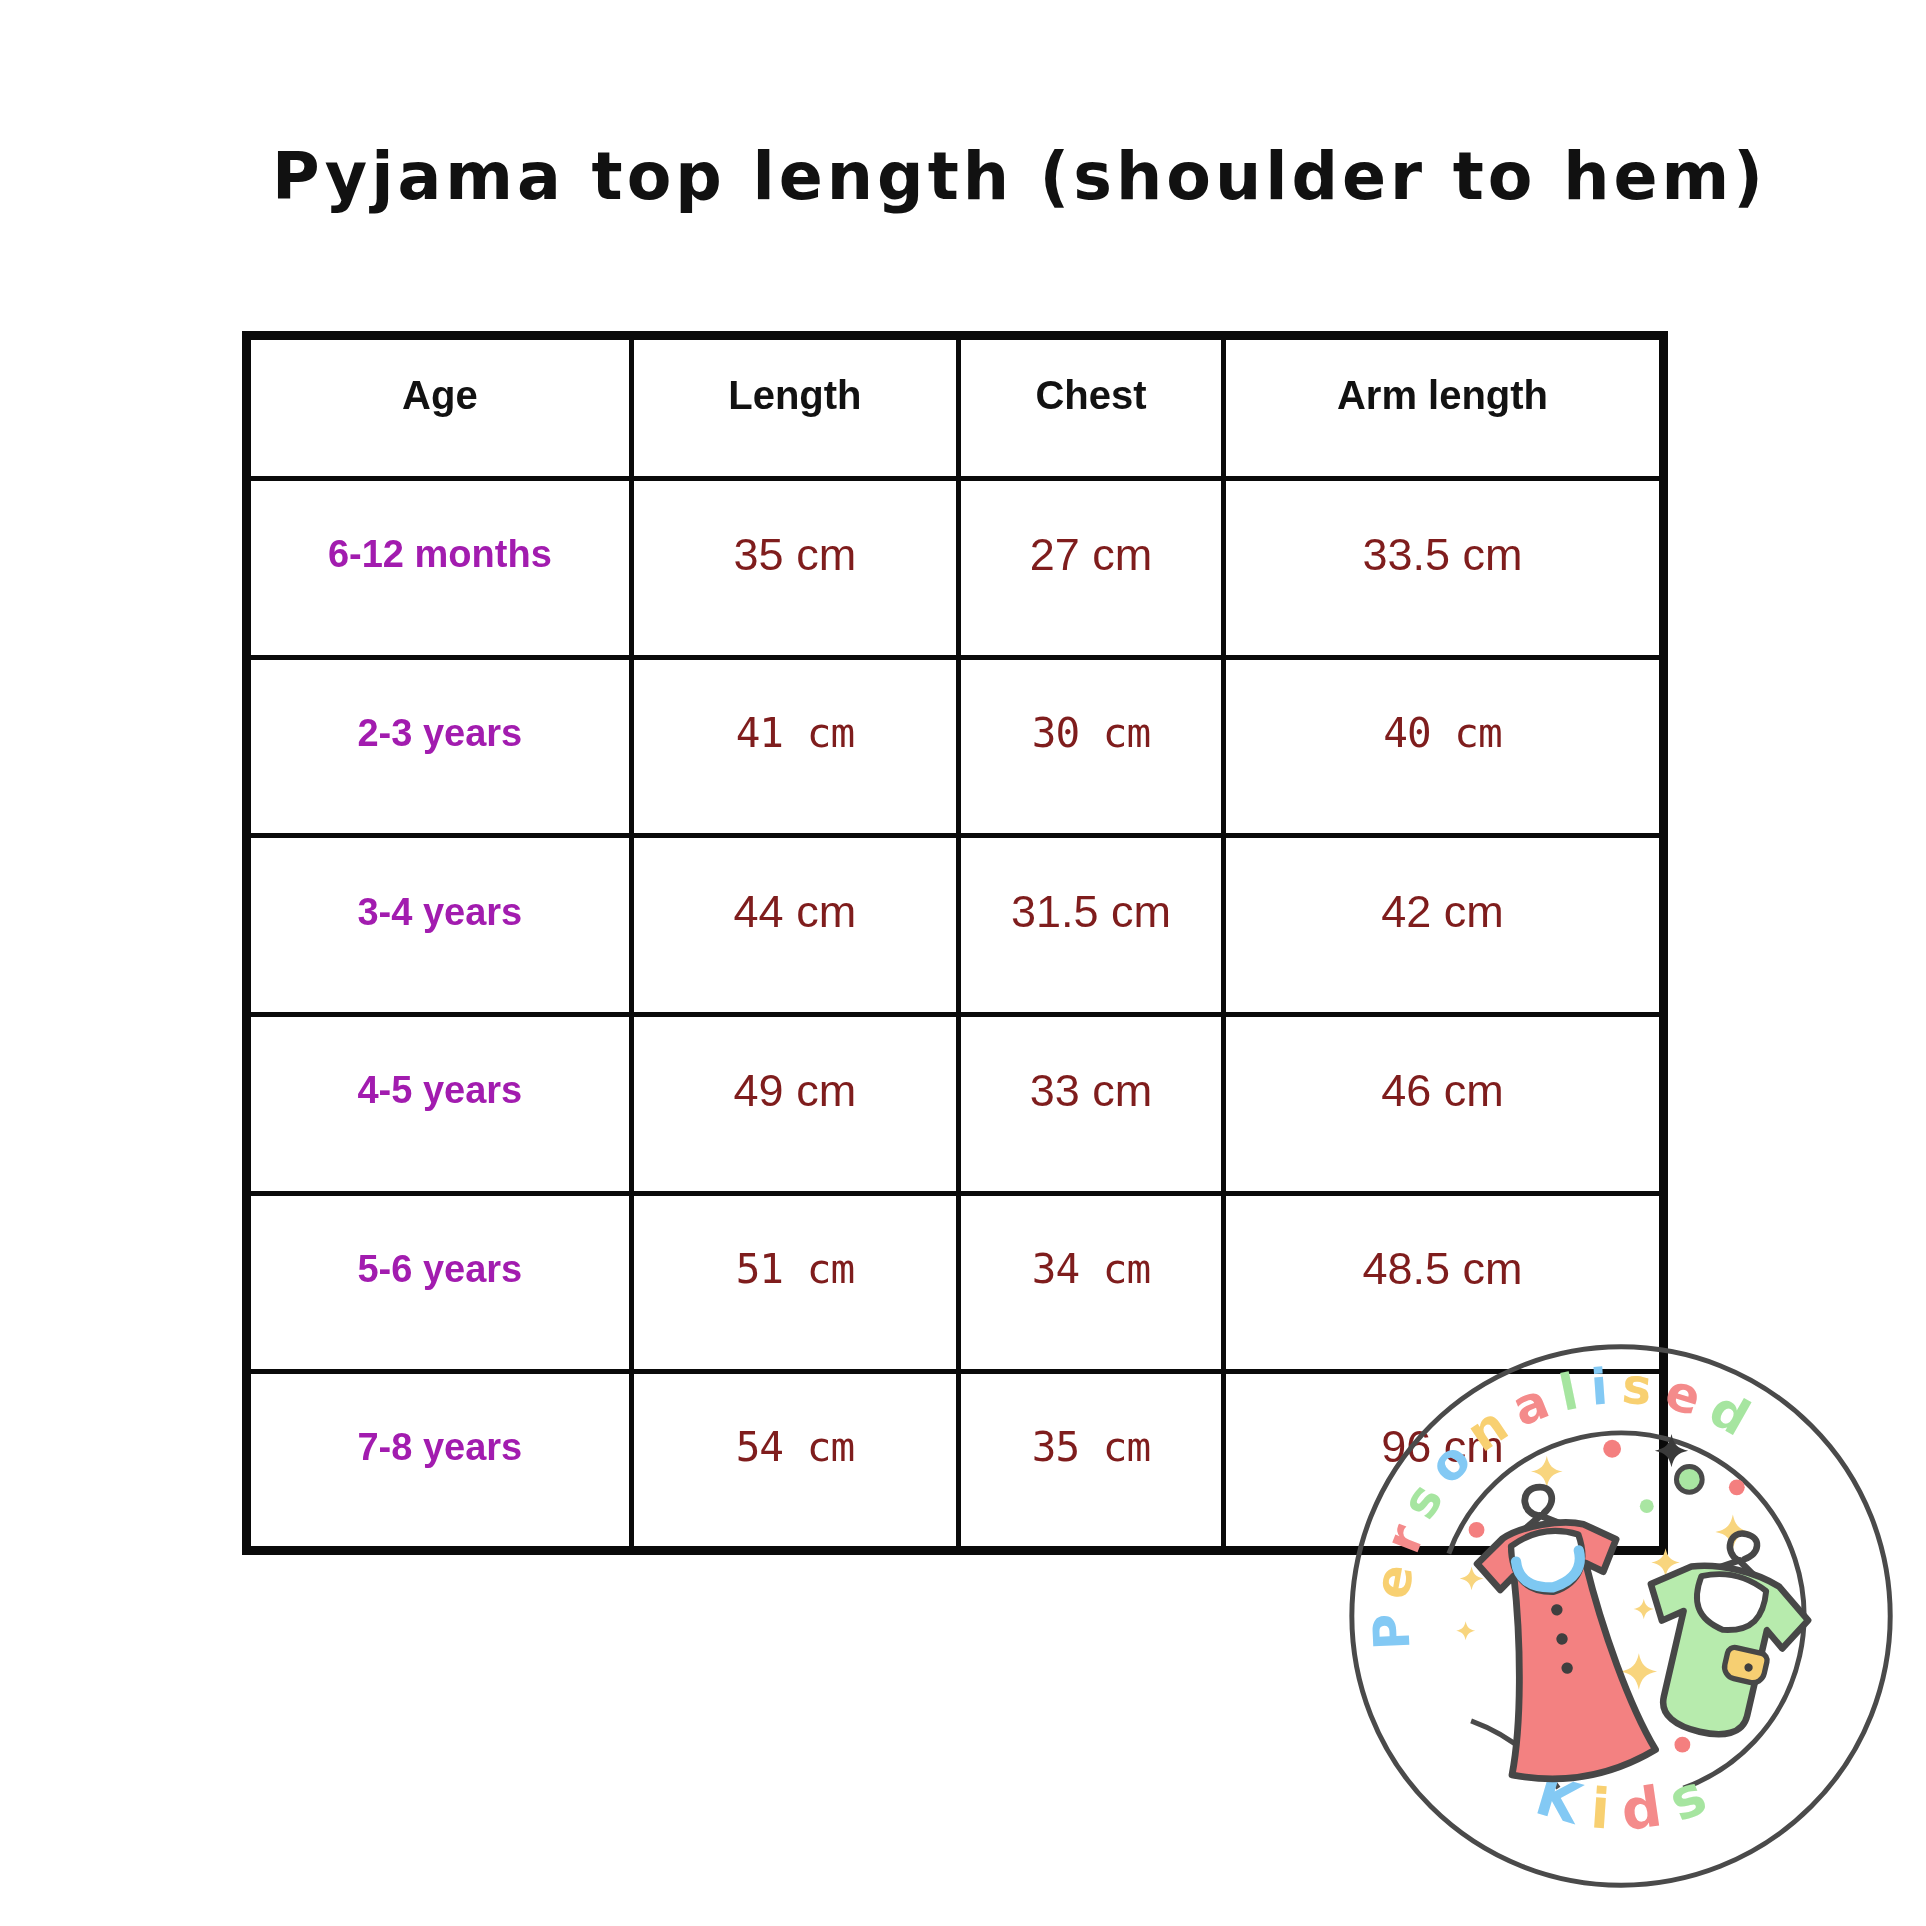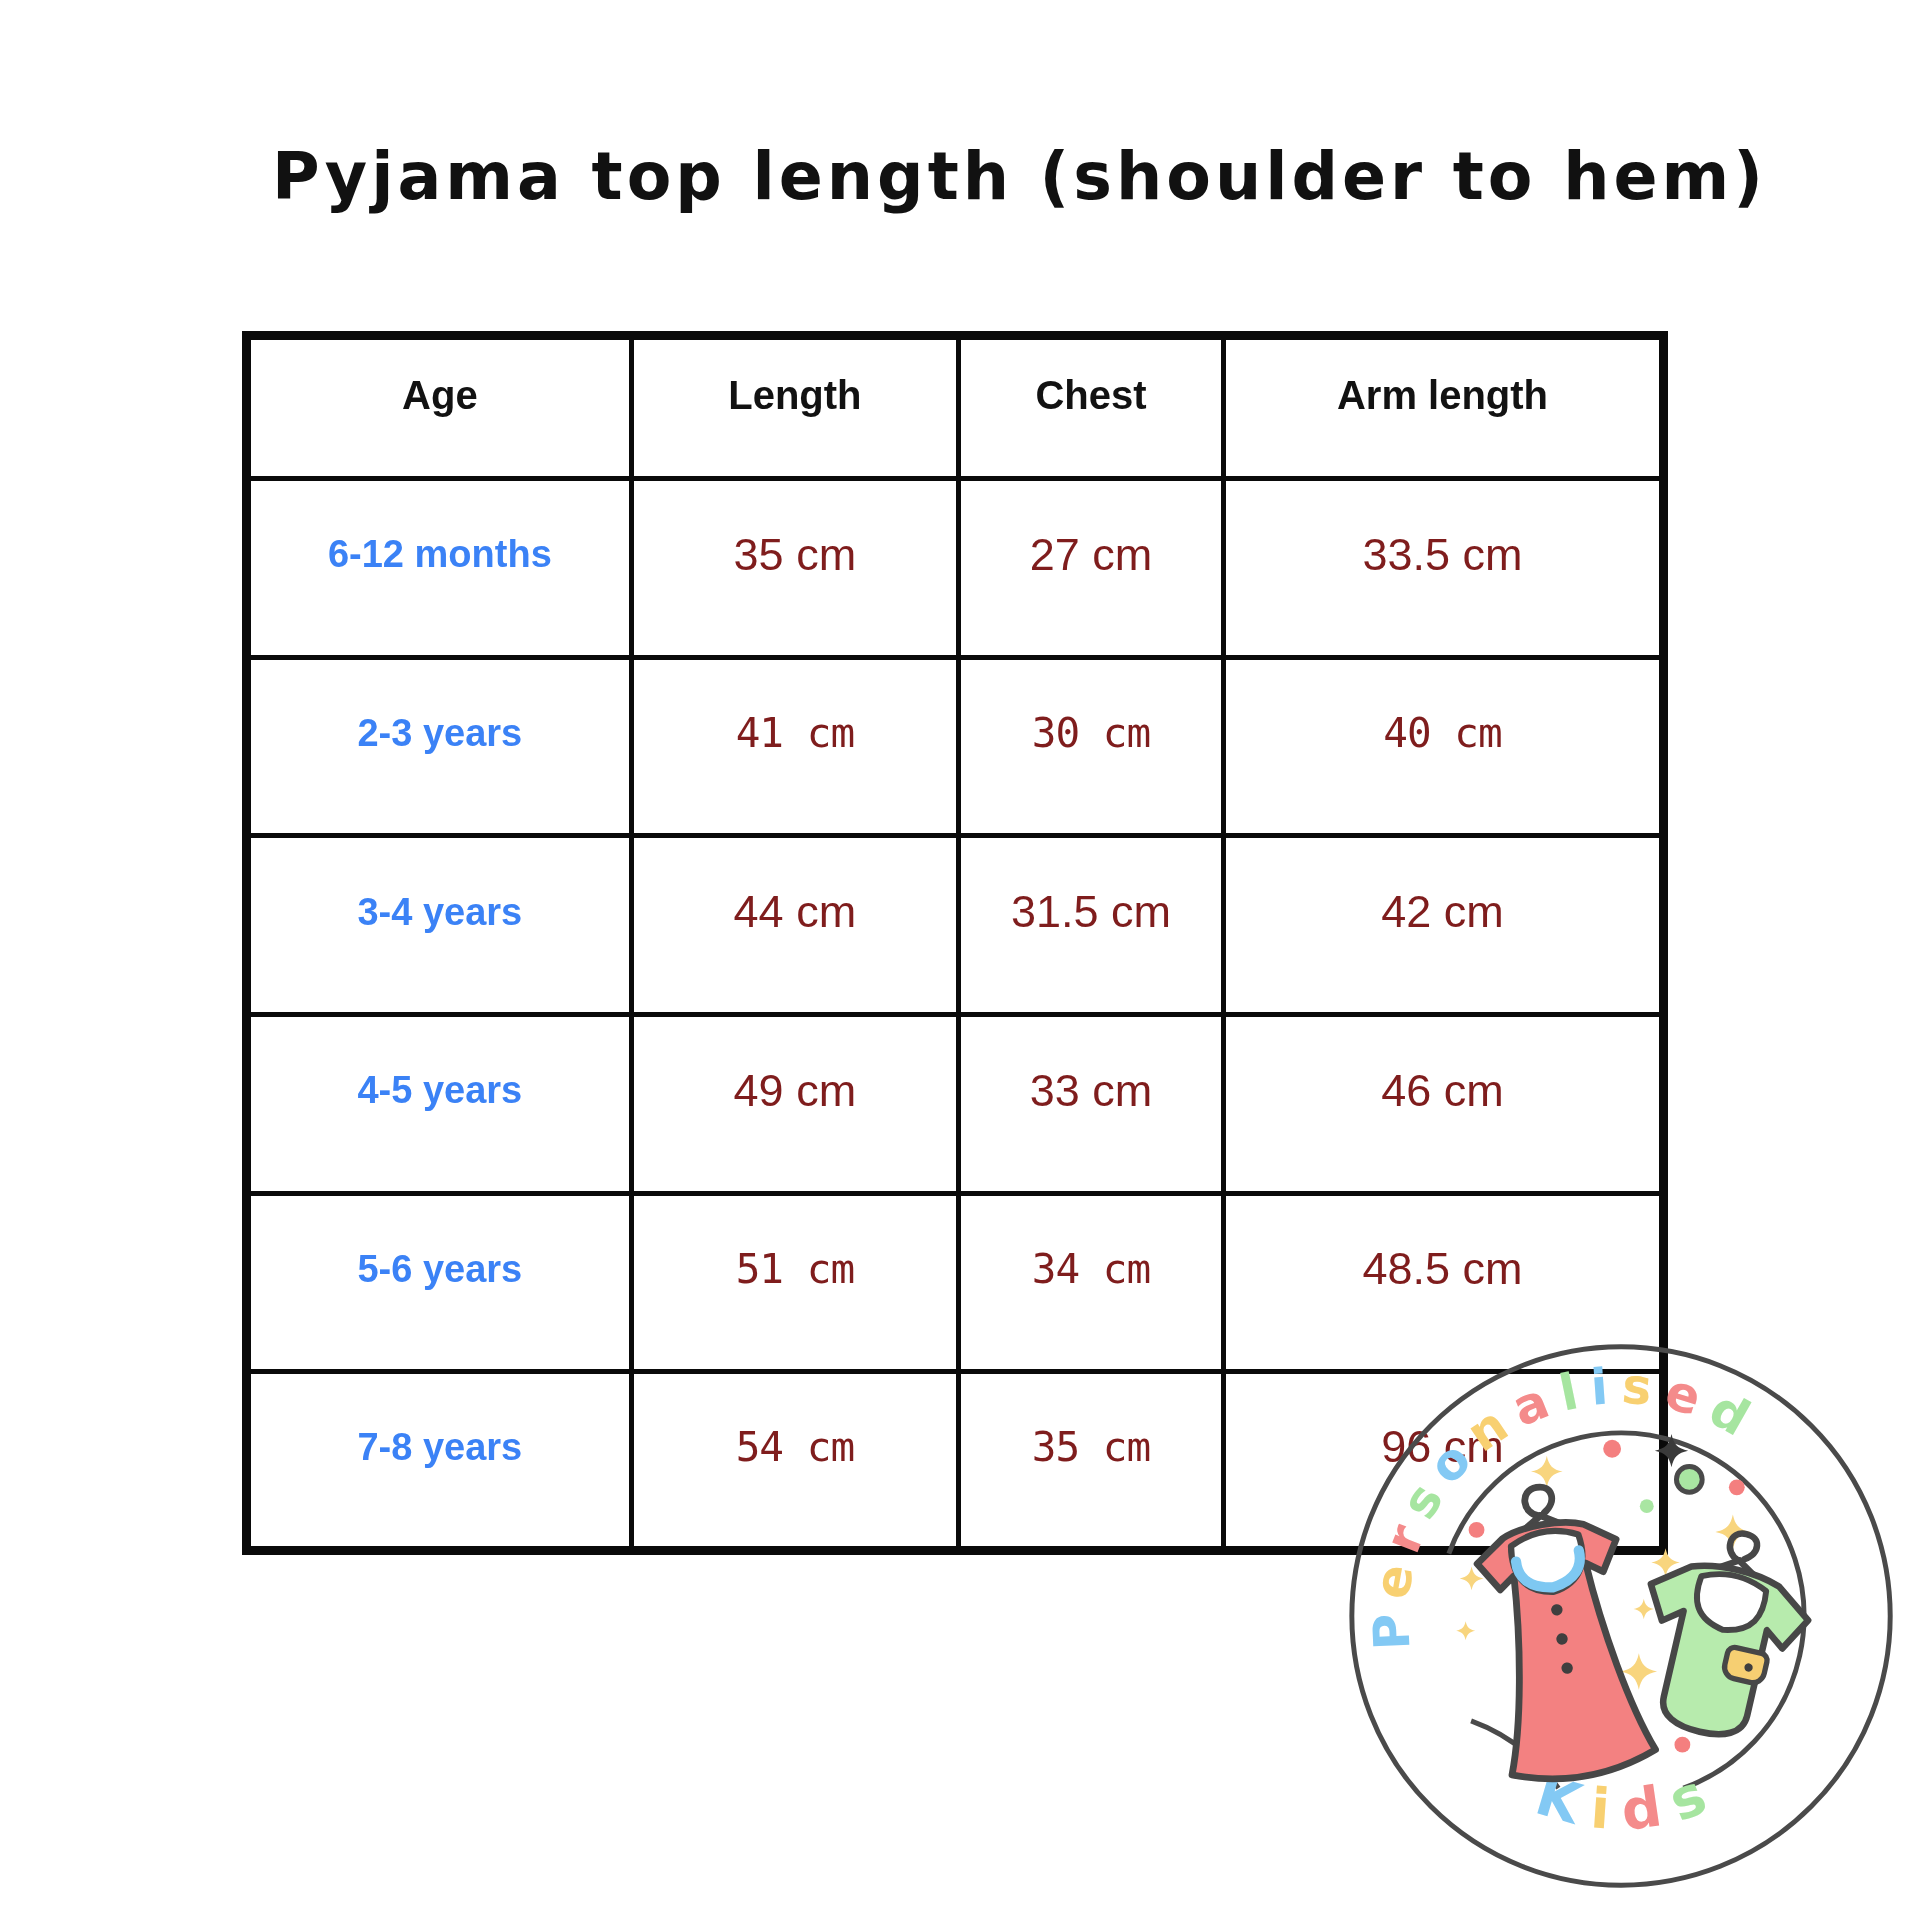--- a/index.html
+++ b/index.html
@@ -27,21 +27,21 @@
     background:transparent;
   }
   table.size-chart th, table.size-chart td{
     border:5px solid #0a0a0a;
     text-align:center;vertical-align:middle;
     padding:0 6px 26px 6px;
   }
   thead tr{height:143px;}
   tbody tr{height:135px;}
   th{font-size:40px;font-weight:bold;color:#121212;}
-  td.age{font-size:38px;font-weight:bold;color:#3b82f6;}
+  td.age{font-size:38px;font-weight:bold;color:#a21caf;}
   td.val{font-size:45px;font-weight:400;color:#7f1d1d;font-family:"Liberation Sans", sans-serif;}
   td.val.alt{font-family:"DejaVu Sans Mono", monospace;font-size:41px;letter-spacing:-1px;}
   .logo{
     position:absolute;left:1337px;top:1329px;width:574px;height:574px;
     z-index:5;pointer-events:none;
   }
 </style>
 </head>
 <body>
 

